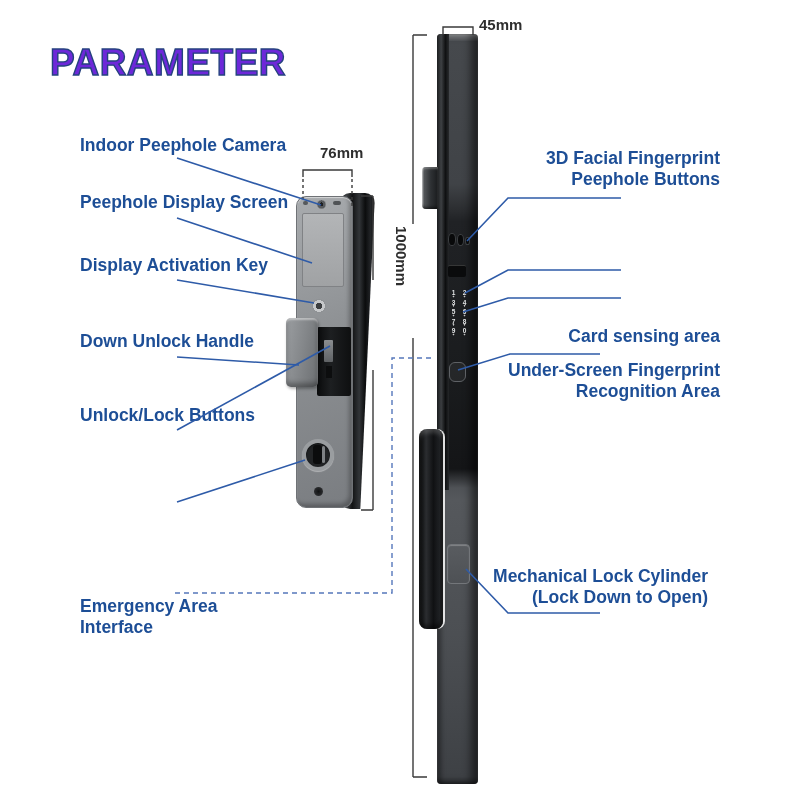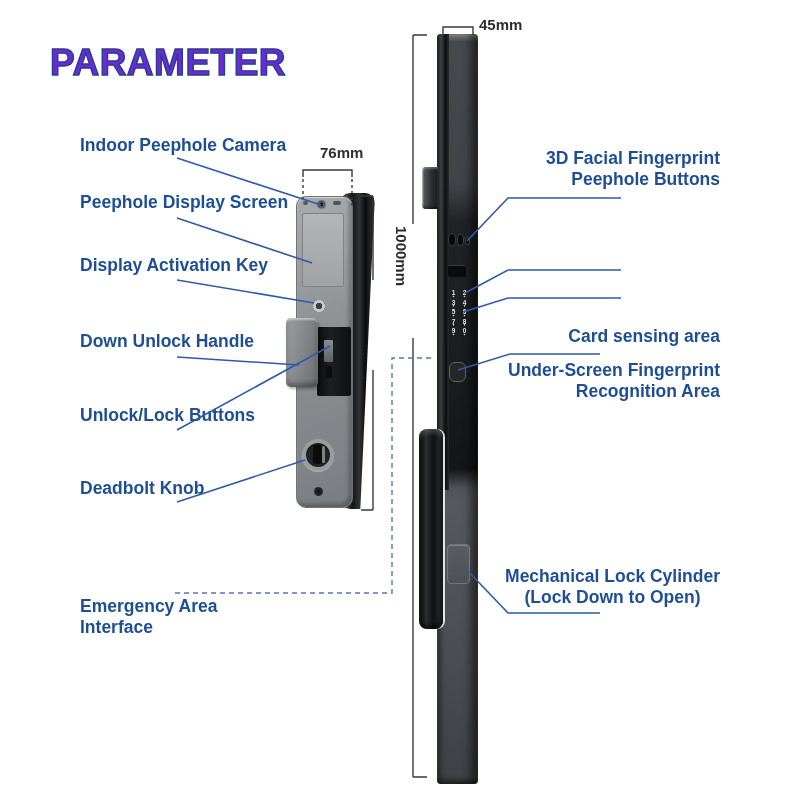--- a/index.html
+++ b/index.html
@@ -104,40 +104,37 @@
   </div>
   <div class="lbl" style="left:80px; top:255px;">
     <span>Display Activation Key</span>
   </div>
   <div class="lbl" style="left:80px; top:331px;">
     <span>Down Unlock Handle</span>
   </div>
   <div class="lbl" style="left:80px; top:405px;">
     <span>Unlock/Lock Buttons</span>
   </div>
-  <div class="lbl" style="left:80px; top:478px;">
-    <span>Deadbolt Knob</span>
-  </div>
   <div class="lbl" style="left:80px; top:596px;">
     <span>Emergency Area</span>
     <span>Interface</span>
   </div>
 
   <div class="lbl right" style="right:80px; top:148px;">
     <span>3D Facial Fingerprint</span>
     <span>Peephole Buttons</span>
   </div>
   <div class="lbl right" style="right:80px; top:301px;margin-top:25px;">
     <span>Card sensing area</span>
   </div>
   <div class="lbl right" style="right:80px; top:360px;">
     <span>Under-Screen Fingerprint</span>
     <span>Recognition Area</span>
   </div>
-  <div class="lbl right" style="right:80px; top:566px;text-align:center;">
+  <div class="lbl right" style="right:92px; top:566px;">
     <span>Mechanical Lock Cylinder</span>
     <span>(Lock Down to Open)</span>
   </div>
 
   <div class="dim" style="left:288px; top:144px;margin-left:32px;">76mm</div>
   <div class="dim vert" style="left:354px; top:282px;">420mm</div>
   <div class="dim" style="left:479px; top:16px;">45mm</div>
   <div class="dim vert" style="left:393px; top:226px;">1000mm</div>
 
   <div>

